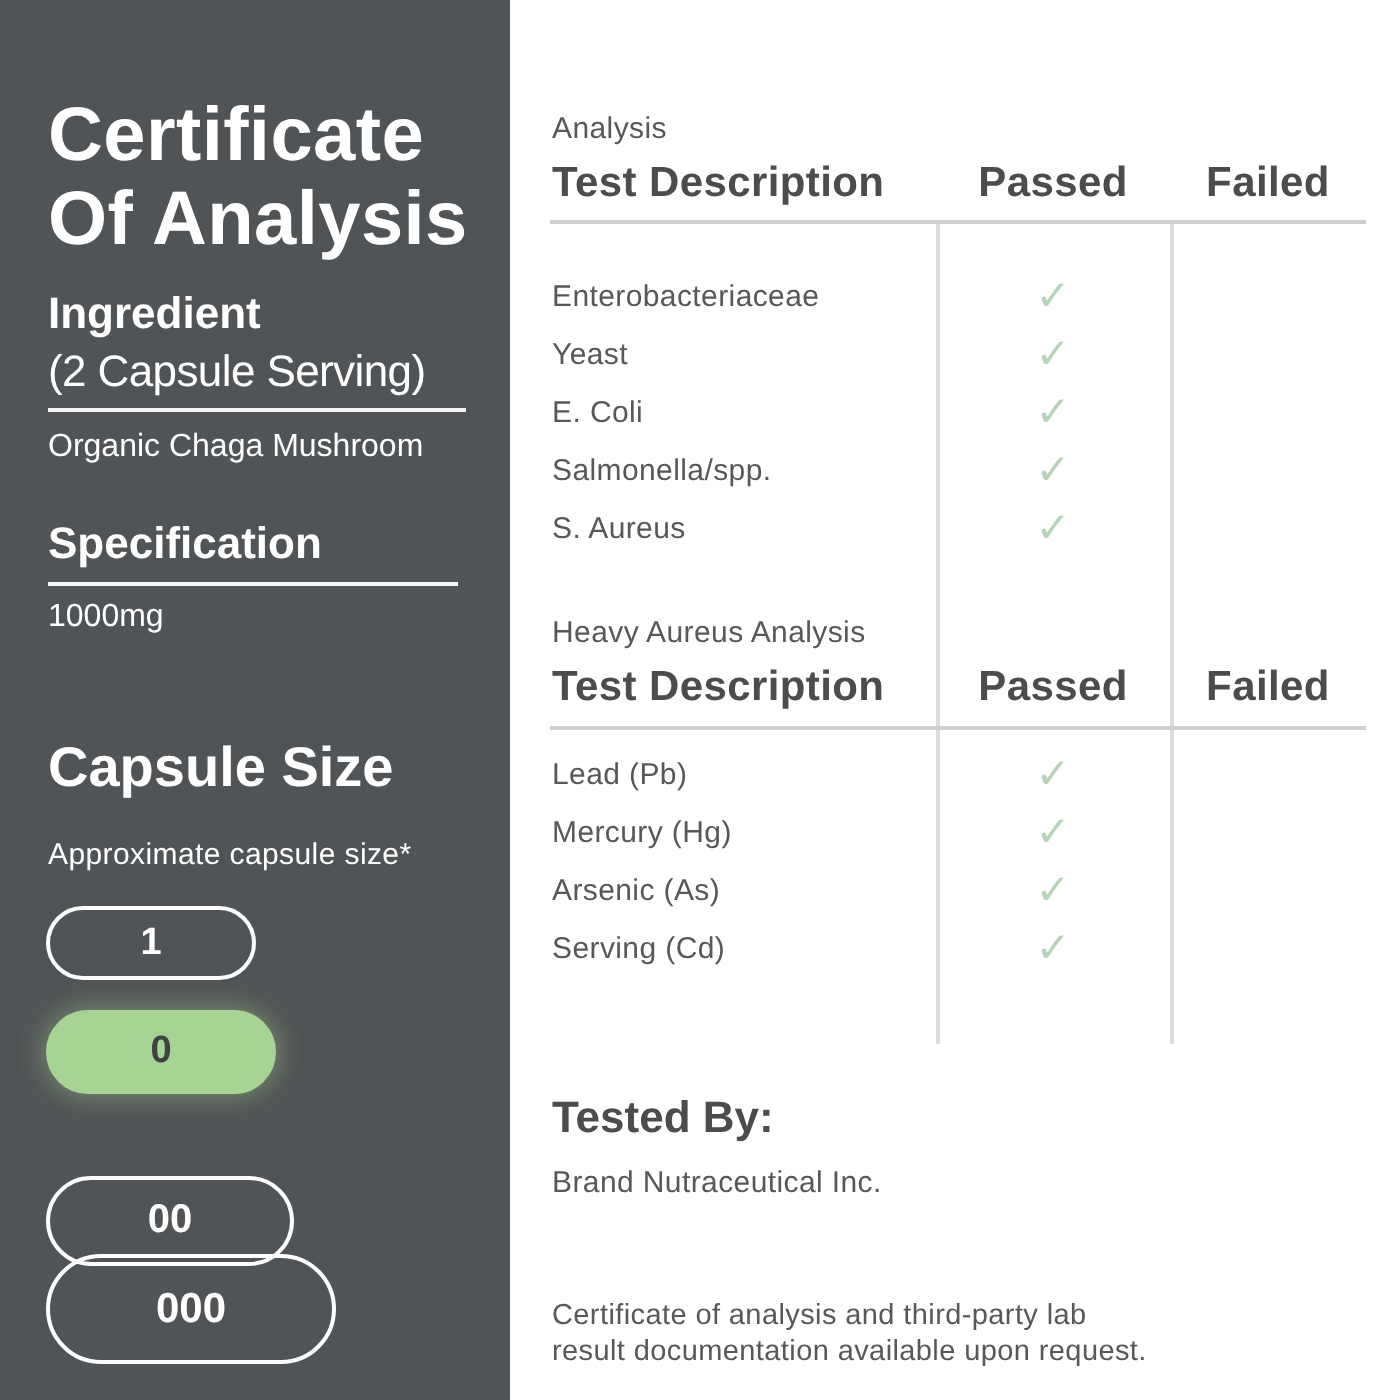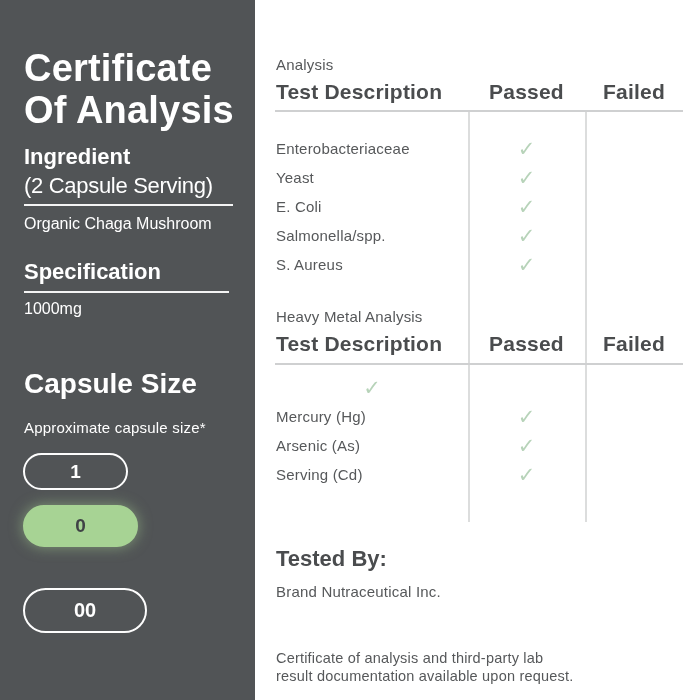--- a/index.html
+++ b/index.html
@@ -82,20 +82,21 @@
     <h2 class="spec-heading">Specification</h2>
     <div class="rule rule-spec"></div>
     <div class="spec-value">1000mg</div>
 
     <h2 class="cap-heading">Capsule Size</h2>
     <div class="cap-note">Approximate capsule size*</div>
 
     <button class="pill pill-1">1</button>
     <button class="pill pill-2 selected">0</button>
     <button class="pill pill-3">00</button>
+    <button class="pill pill-4">000</button>
   </aside>
 
   <main class="content">
 
     <div class="vline vline-1"></div>
     <div class="vline vline-2"></div>
 
     <div class="section-label label-1">Analysis</div>
     <div class="thead thead-1">
       <span class="th">Test Description</span>
@@ -125,30 +126,31 @@
         <span class="td-check">✓</span>
         <span class="td-fail"></span>
       </div>
       <div class="trow">
         <span class="td-name">S. Aureus</span>
         <span class="td-check">✓</span>
         <span class="td-fail"></span>
       </div>
     </div>
 
-    <div class="section-label label-2">Heavy Metal Analysis</div>
+    <div class="section-label label-2">Heavy Aureus Analysis</div>
     <div class="thead thead-2">
       <span class="th">Test Description</span>
       <span class="th th-center">Passed</span>
       <span class="th th-center">Failed</span>
     </div>
     <div class="hline hline-2"></div>
 
     <div class="tbody tbody-2">
       <div class="trow">
+        <span class="td-name">Lead (Pb)</span>
         <span class="td-check">✓</span>
         <span class="td-fail"></span>
       </div>
       <div class="trow">
         <span class="td-name">Mercury (Hg)</span>
         <span class="td-check">✓</span>
         <span class="td-fail"></span>
       </div>
       <div class="trow">
         <span class="td-name">Arsenic (As)</span>

